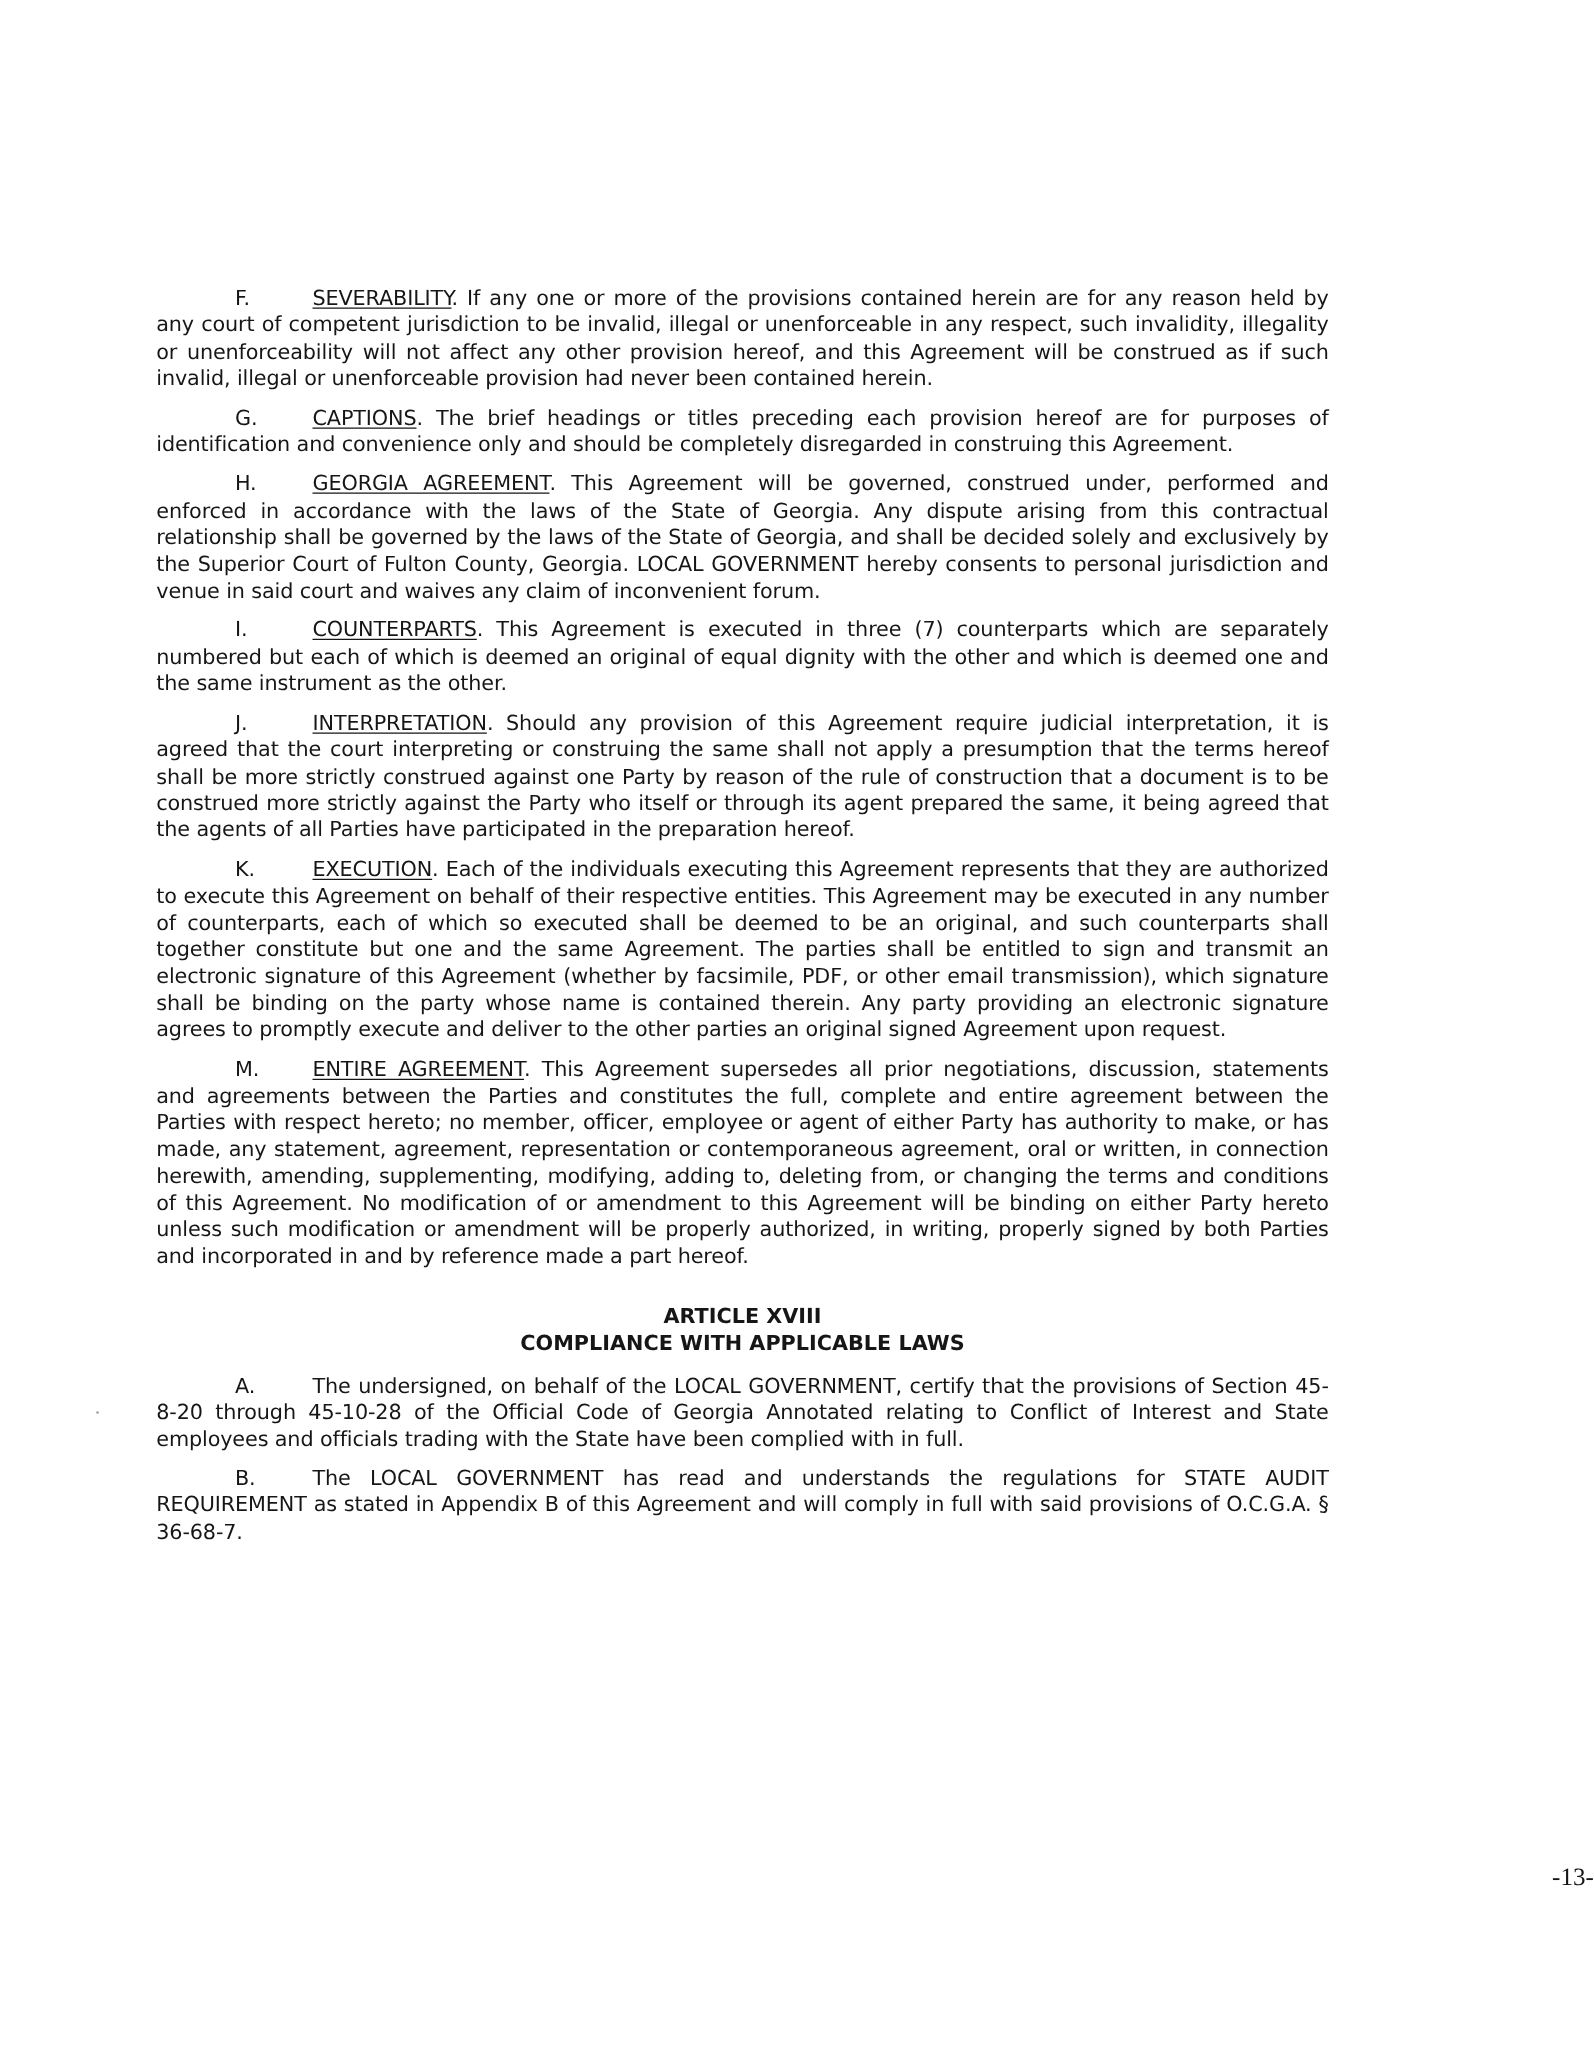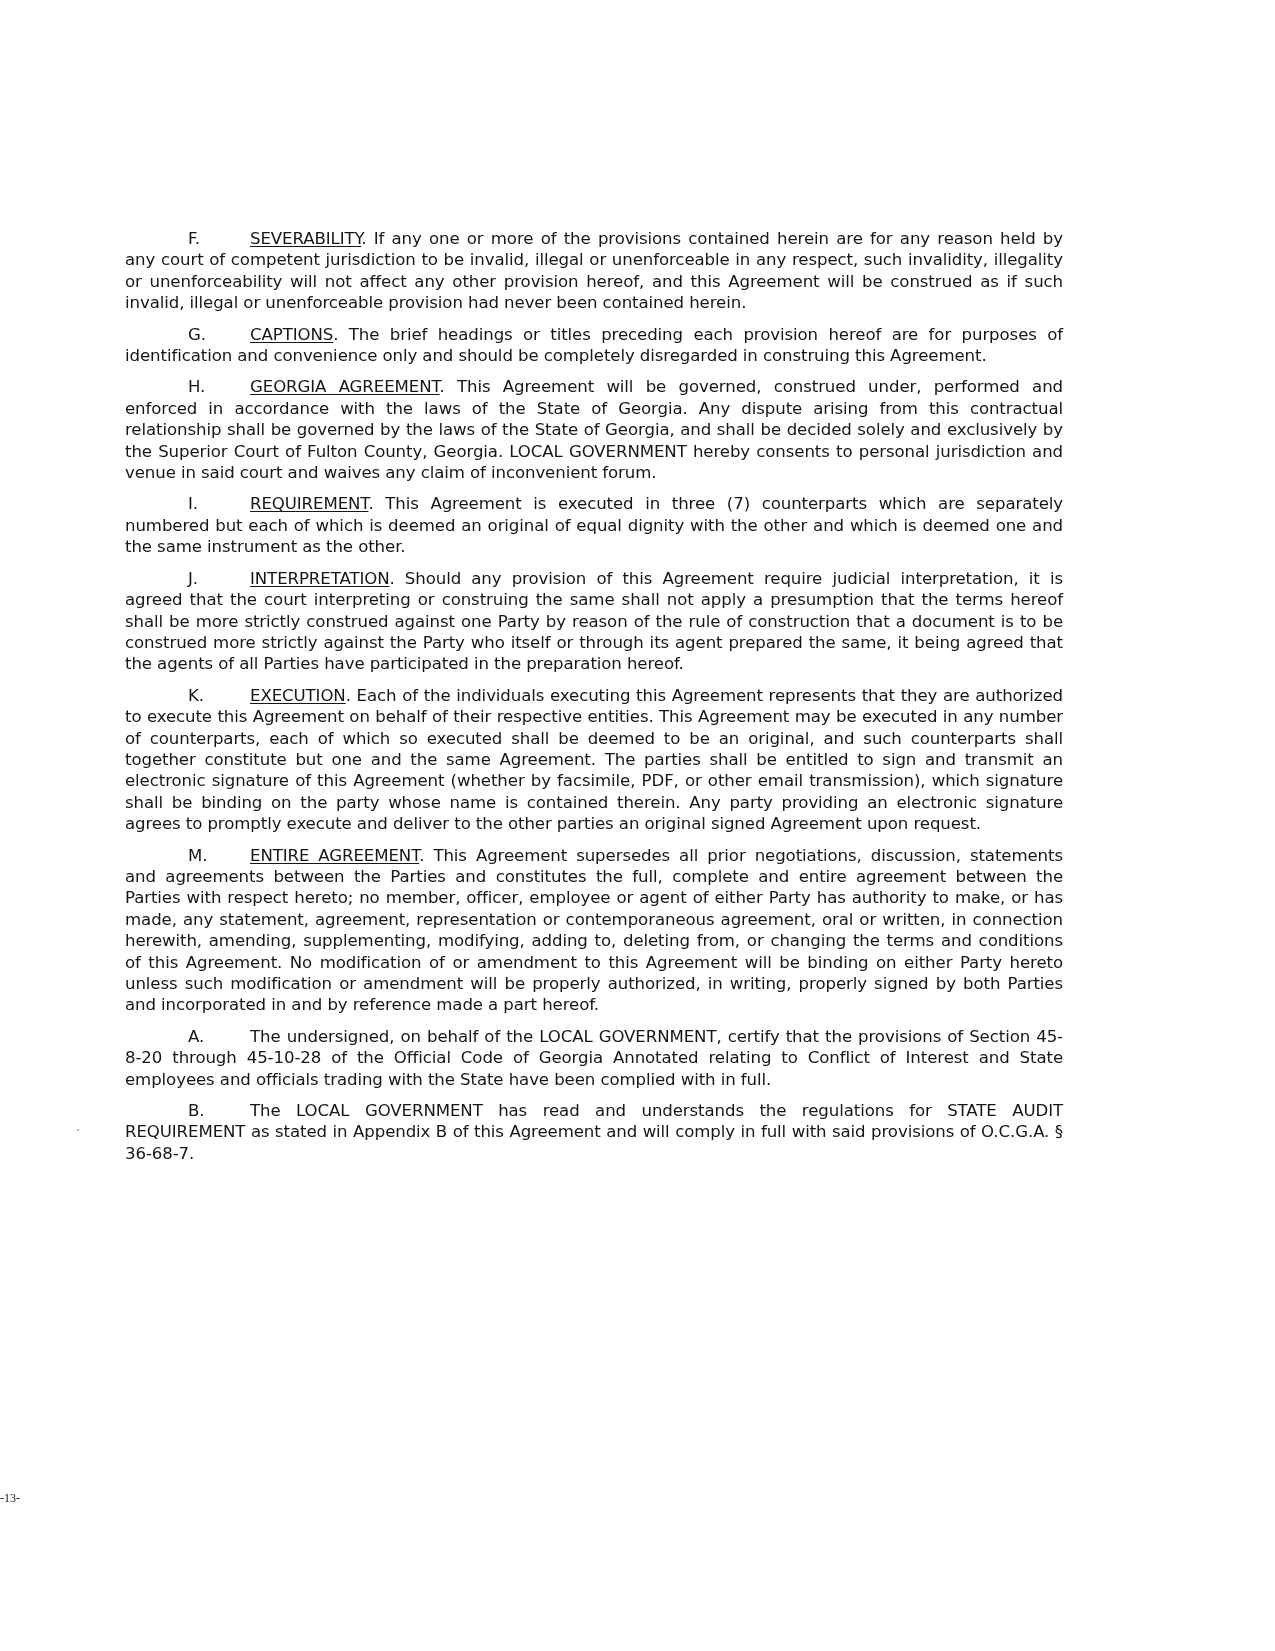--- a/index.html
+++ b/index.html
@@ -52,46 +52,50 @@
       width: 2px;
       height: 2px;
       background: #999;
       border-radius: 1px;
     }
     .page-number {
       position: absolute;
       left: 0;
       width: 1275px;
       top: 1491px;
-      text-align: left;
+      text-align: right;
       font-family: "Liberation Serif", serif;
-      font-size: 12px;
+      font-size: 20px;
     }
   </style>
 </head>
 <body>
 
 <div class="page">
 
 
   <p class="para"><span class="letter">F.</span><span class="heading">SEVERABILITY</span><span>.  If any one or more of the provisions contained herein are for any reason held by any court of competent jurisdiction to be invalid, illegal or unenforceable in any respect, such invalidity, illegality or unenforceability will not affect any other provision hereof, and this Agreement will be construed as if such invalid, illegal or unenforceable provision had never been contained herein.</span></p>
 
   <p class="para"><span class="letter">G.</span><span class="heading">CAPTIONS</span><span>.  The brief headings or titles preceding each provision hereof are for purposes of identification and convenience only and should be completely disregarded in construing this Agreement.</span></p>
 
   <p class="para"><span class="letter">H.</span><span class="heading">GEORGIA AGREEMENT</span><span>.  This Agreement will be governed, construed under, performed and enforced in accordance with the laws of the State of Georgia. Any dispute arising from this contractual relationship shall be governed by the laws of the State of Georgia, and shall be decided solely and exclusively by the Superior Court of Fulton County, Georgia.  LOCAL GOVERNMENT hereby consents to personal jurisdiction and venue in said court and waives any claim of inconvenient forum.</span></p>
 
-  <p class="para"><span class="letter">I.</span><span class="heading">REQUIREMENT</span><span>.  This Agreement is executed in three (7) counterparts which are separately numbered but each of which is deemed an original of equal dignity with the other and which is deemed one and the same instrument as the other.</span></p>
+  <p class="para"><span class="letter">I.</span><span class="heading">COUNTERPARTS</span><span>.  This Agreement is executed in three (7) counterparts which are separately numbered but each of which is deemed an original of equal dignity with the other and which is deemed one and the same instrument as the other.</span></p>
 
   <p class="para"><span class="letter">J.</span><span class="heading">INTERPRETATION</span><span>.  Should any provision of this Agreement require judicial interpretation, it is agreed that the court interpreting or construing the same shall not apply a presumption that the terms hereof shall be more strictly construed against one Party by reason of the rule of construction that a document is to be construed more strictly against the Party who itself or through its agent prepared the same, it being agreed that the agents of all Parties have participated in the preparation hereof.</span></p>
 
   <p class="para"><span class="letter">K.</span><span class="heading">EXECUTION</span><span>.  Each of the individuals executing this Agreement represents that they are authorized to execute this Agreement on behalf of their respective entities.   This Agreement may be executed in any number of counterparts, each of which so executed shall be deemed to be an original, and such counterparts shall together constitute but one and the same Agreement.  The parties shall be entitled to sign and transmit an electronic signature of this Agreement (whether by facsimile, PDF, or other email transmission), which signature shall be binding on the party whose name is contained therein.  Any party providing an electronic signature agrees to promptly execute and deliver to the other parties an original signed Agreement upon request.</span></p>
 
 
   <p class="para"><span class="letter">M.</span><span class="heading">ENTIRE AGREEMENT</span><span>.   This Agreement supersedes all prior negotiations, discussion, statements and agreements between the Parties and constitutes the full, complete and entire agreement between the Parties with respect hereto; no member, officer, employee or agent of either Party has authority to make, or has made, any statement, agreement, representation or contemporaneous agreement, oral or written, in connection herewith, amending, supplementing, modifying, adding to, deleting from, or changing the terms and conditions of this Agreement.  No modification of or amendment to this Agreement will be binding on either Party hereto unless such modification or amendment will be properly authorized, in writing, properly signed by both Parties and incorporated in and by reference made a part hereof.</span></p>
 
+  <div class="article">
+    <div>ARTICLE XVIII</div>
+    <div>COMPLIANCE WITH APPLICABLE LAWS</div>
+  </div>
 
   <p class="para"><span class="letter">A.</span><span>The undersigned, on behalf of the LOCAL GOVERNMENT, certify that the provisions of Section 45-8-20 through 45-10-28 of the Official Code of Georgia Annotated relating to Conflict of Interest and State employees and officials trading with the State have been complied with in full.</span></p>
 
   <p class="para"><span class="letter">B.</span><span>The LOCAL GOVERNMENT has read and understands the regulations for STATE AUDIT REQUIREMENT as stated in Appendix B of this Agreement and will comply in full with said provisions of O.C.G.A. § 36-68-7.</span></p>
 
 </div>
 
 <div class="stray-mark"></div>
 
 <div class="page-number">-13-</div>

